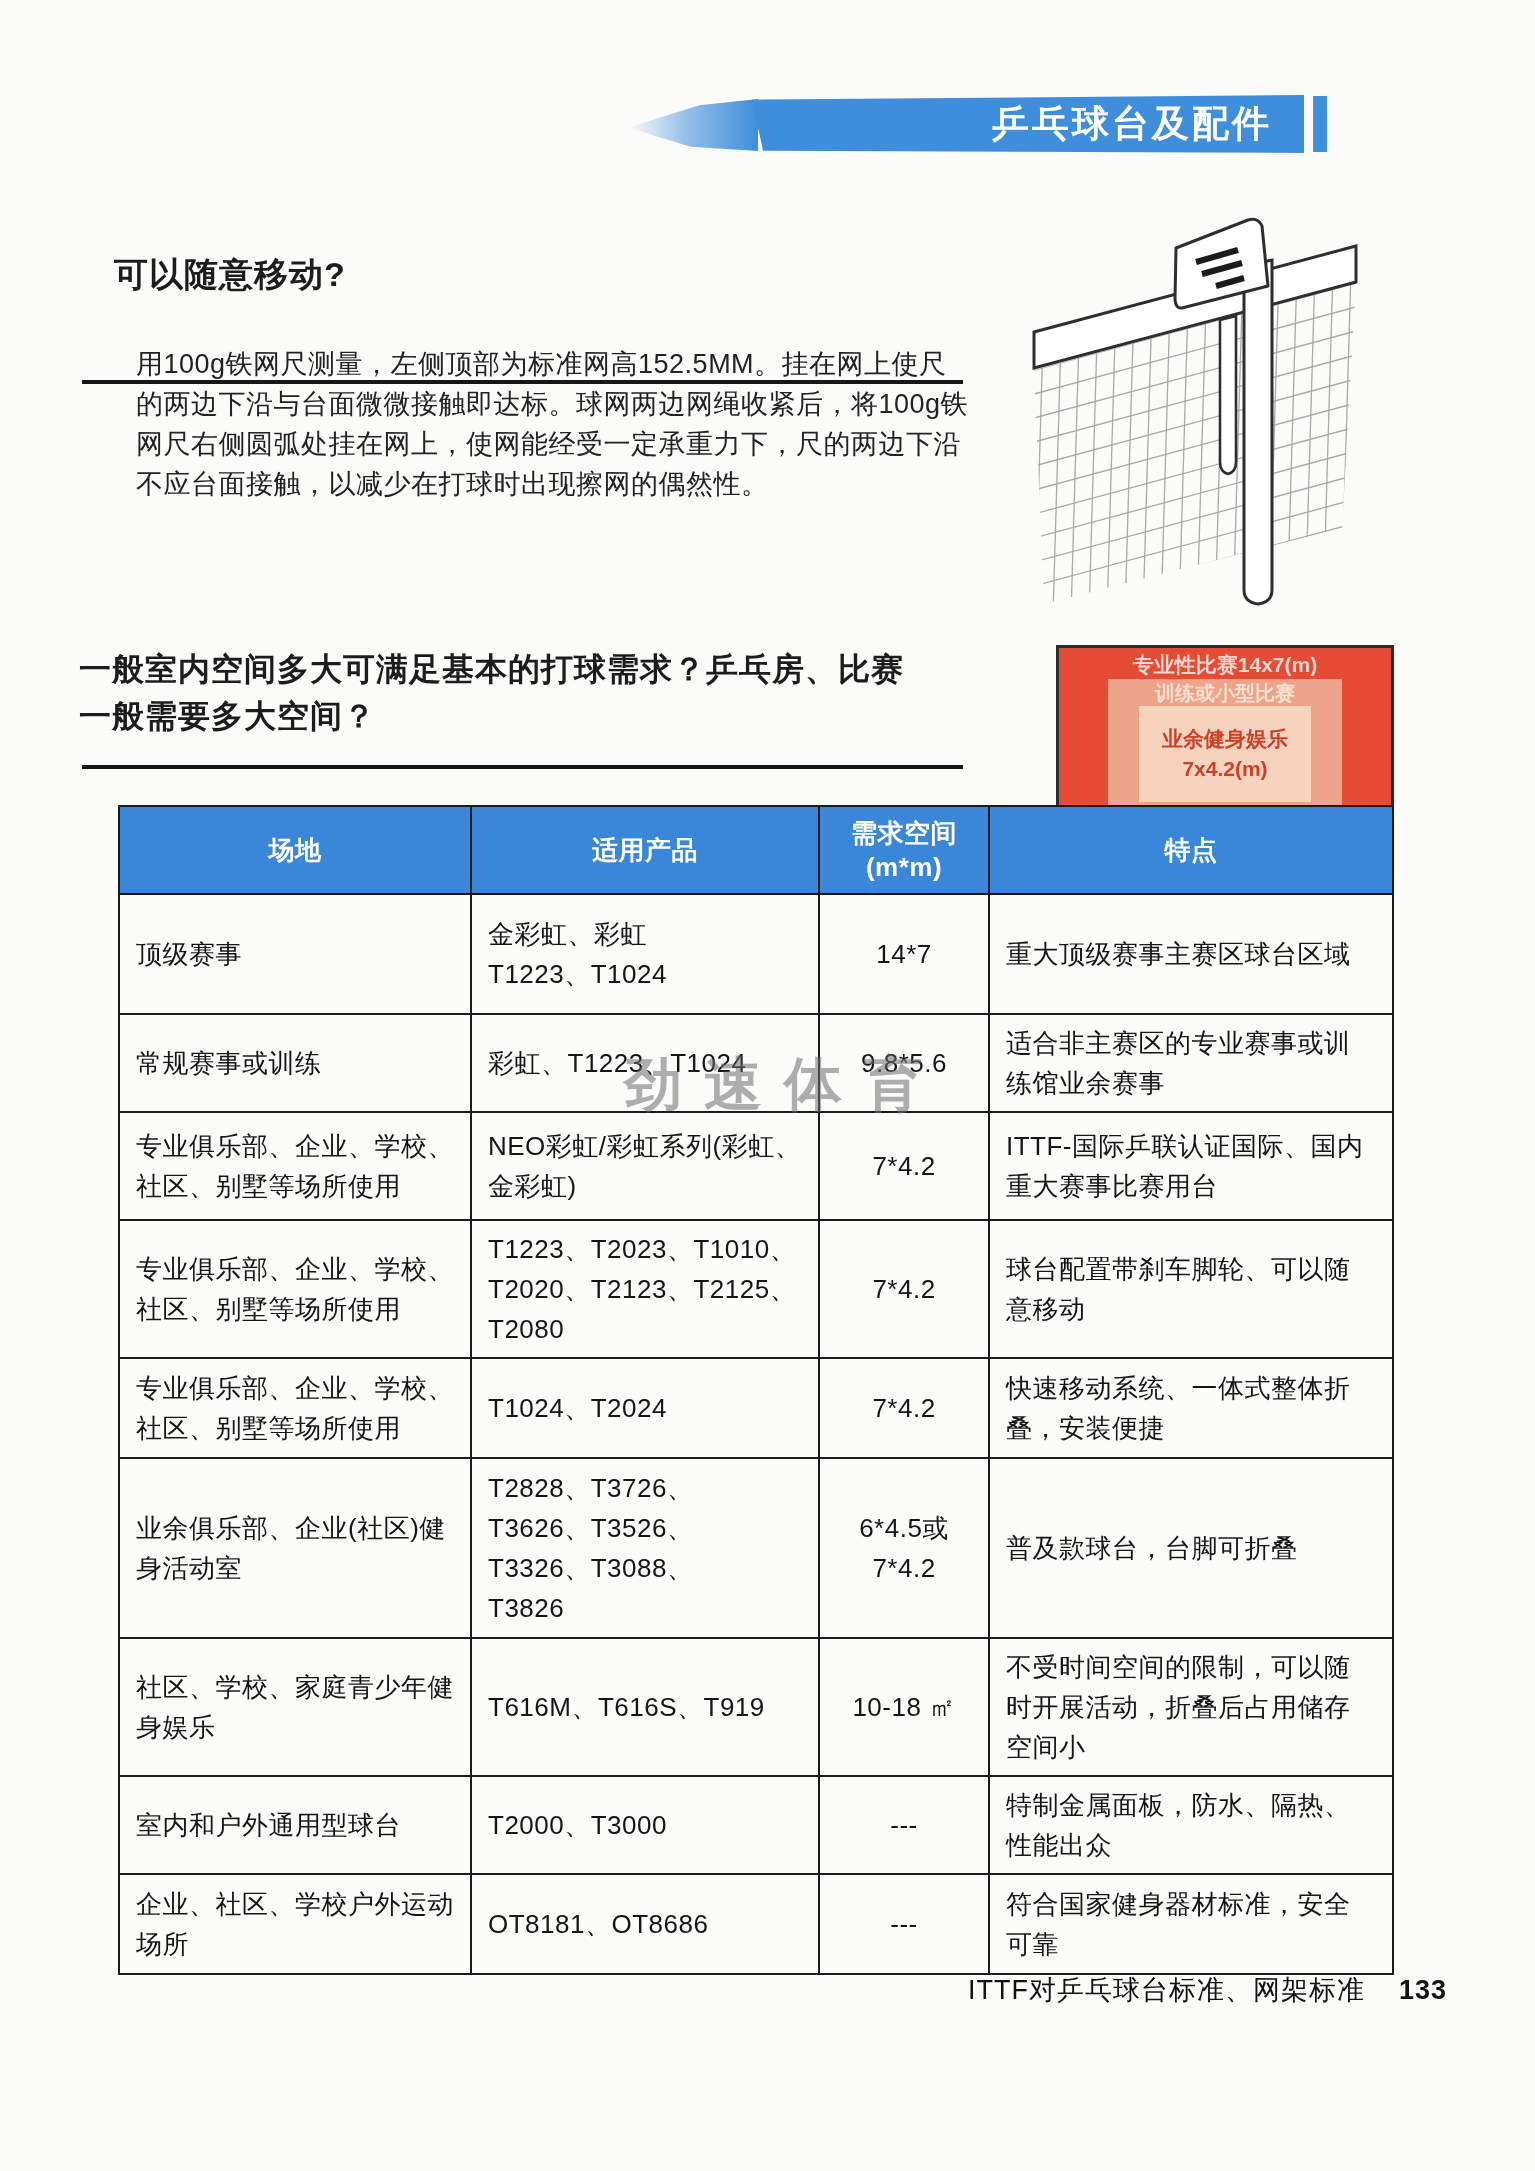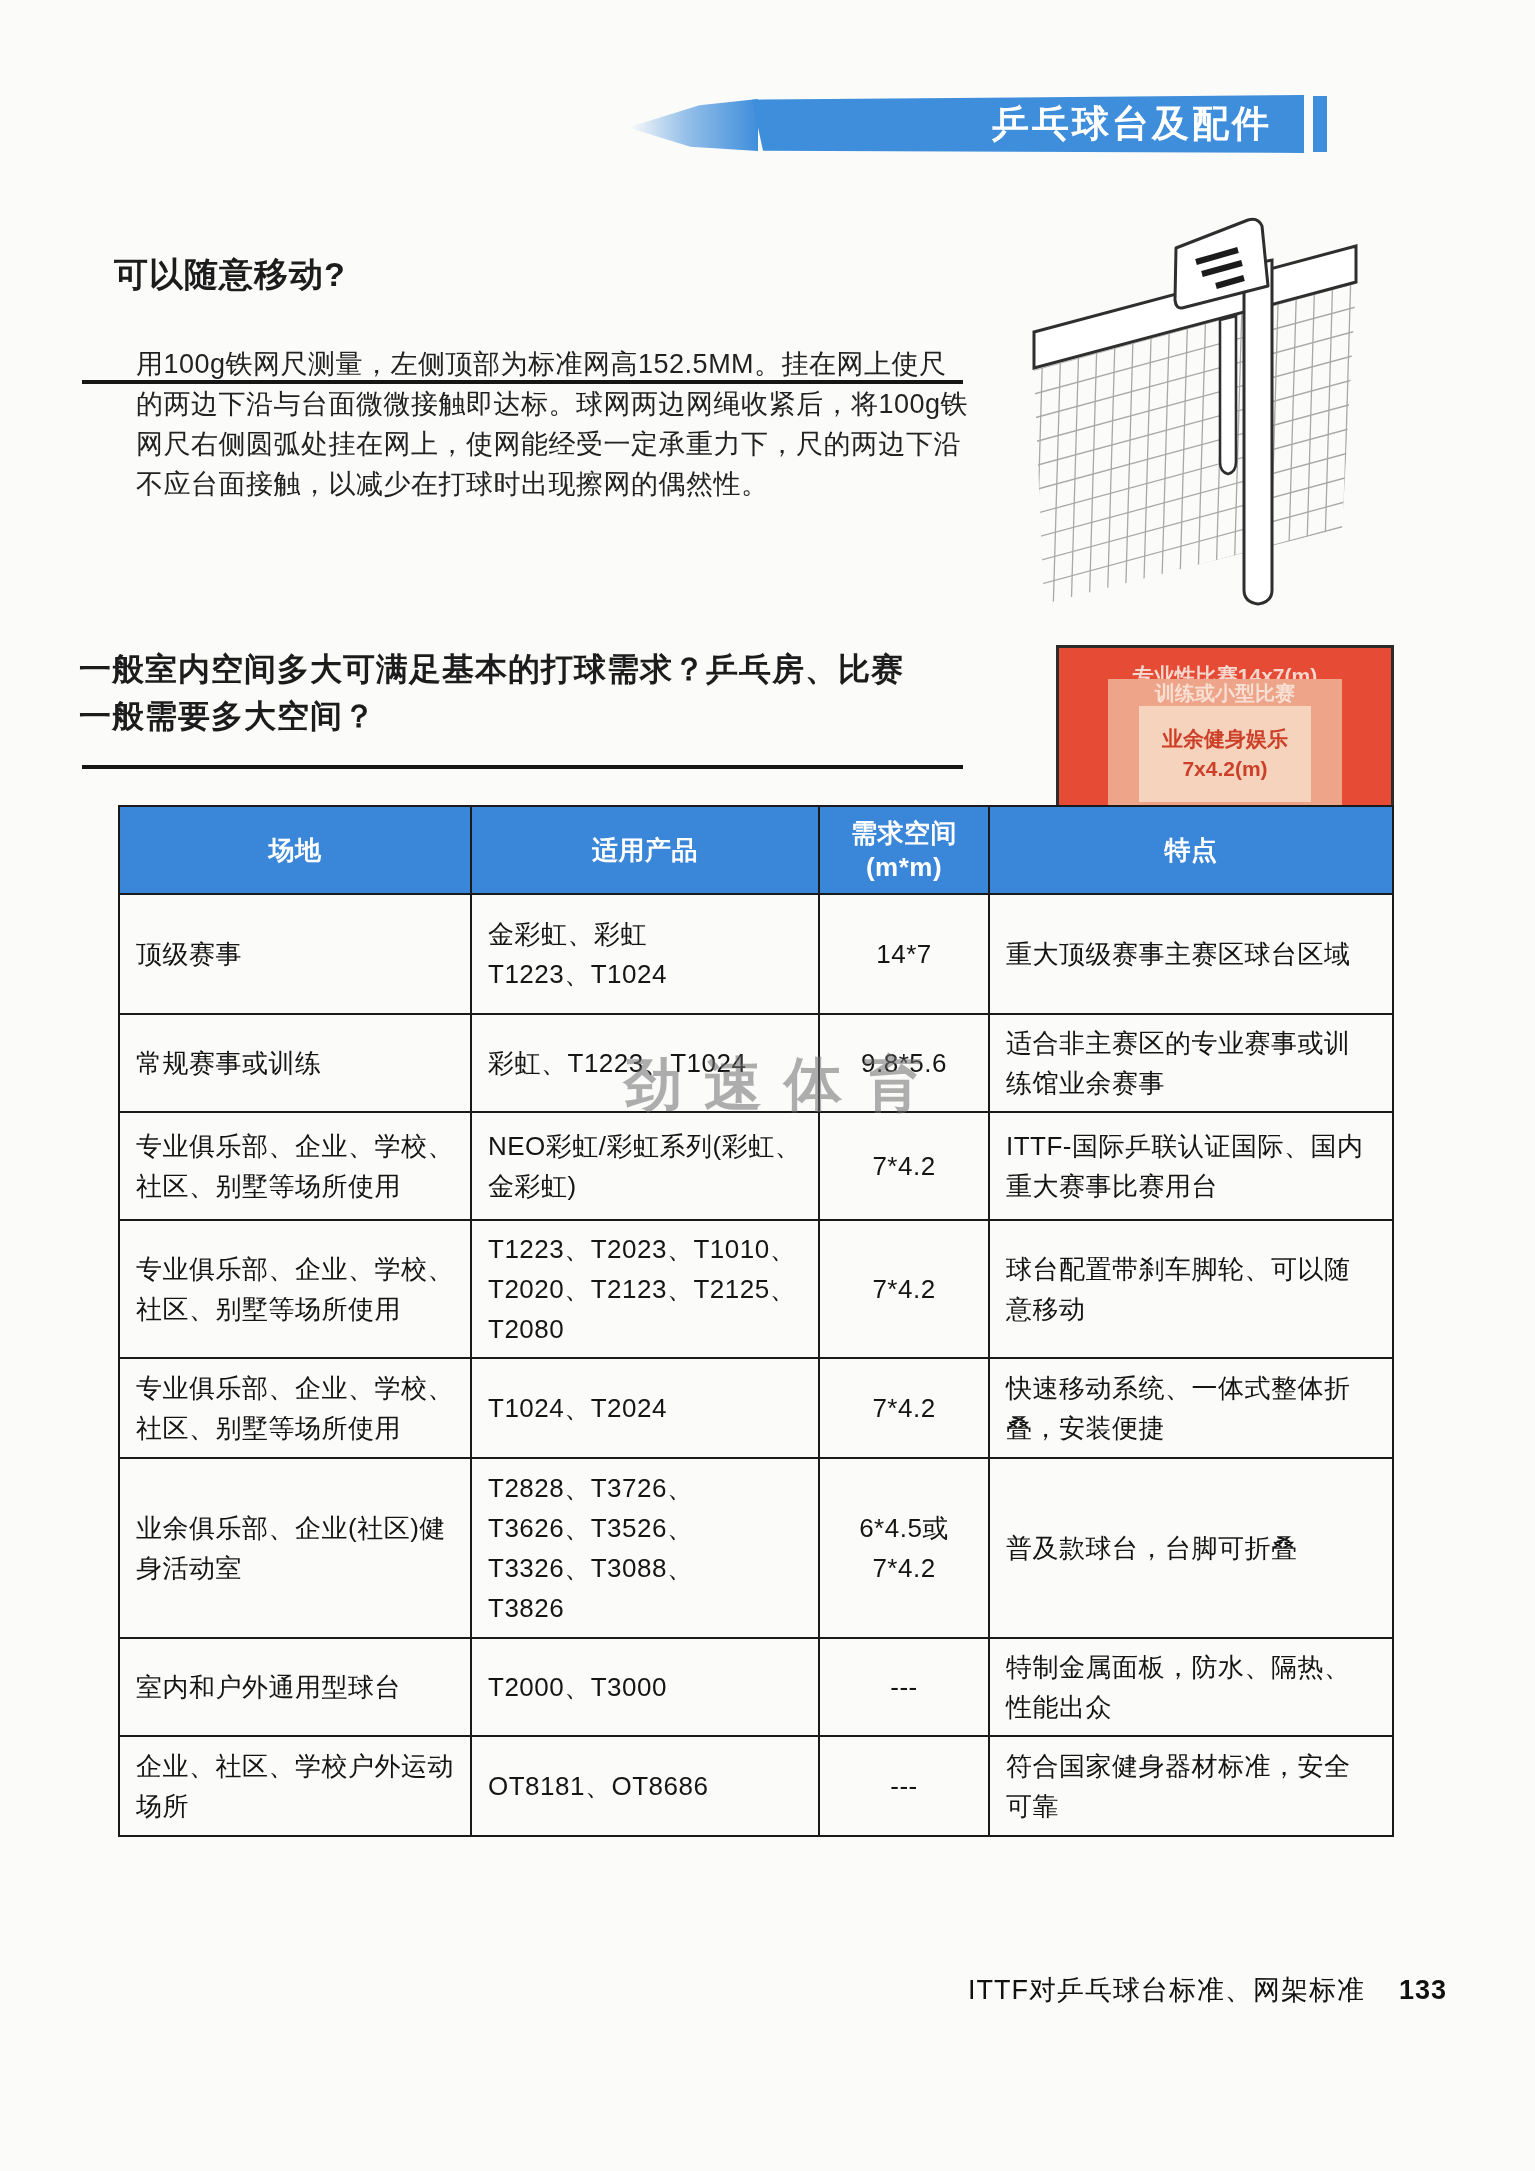--- a/index.html
+++ b/index.html
@@ -49,21 +49,21 @@
 
   
   .net-fig{left:1030px;top:170px;width:330px;height:445px;}
 
   
   .space-outer{
     left:1056px;top:645px;width:338px;height:163px;
     background:#e64c35;border:3px solid #2c2c2c;box-sizing:border-box;
     text-align:center;
   }
-  .space-outer-label{color:#f6d7ce;font-size:21px;font-weight:700;margin-top:14px;}
+  .space-outer-label{color:#f6d7ce;font-size:21px;font-weight:700;margin-top:3px;}
   .space-middle{
     position:absolute;left:49px;right:49px;top:31px;bottom:0;
     background:#eda489;text-align:center;
   }
   .space-middle-label{color:#f8e0d4;font-size:20px;font-weight:700;margin-top:1px;}
   .space-inner{
     position:absolute;left:31px;right:31px;top:27px;bottom:3px;
     background:#f6d3bd;text-align:center;
     display:flex;flex-direction:column;justify-content:center;
   }
@@ -248,20 +248,26 @@
     <tr class="r6">
       <td class="preline">业余俱乐部、企业(社区)健身活动室</td>
       <td class="preline">T2828、T3726、
 T3626、T3526、
 T3326、T3088、
 T3826</td>
       <td class="center">6*4.5或
 7*4.2</td>
       <td class="preline">普及款球台，台脚可折叠</td>
     </tr>
+    <tr class="r7">
+      <td class="preline">社区、学校、家庭青少年健身娱乐</td>
+      <td class="preline">T616M、T616S、T919</td>
+      <td class="center">10-18 ㎡</td>
+      <td class="preline">不受时间空间的限制，可以随时开展活动，折叠后占用储存空间小</td>
+    </tr>
     <tr class="r8">
       <td class="preline">室内和户外通用型球台</td>
       <td class="preline">T2000、T3000</td>
       <td class="center">---</td>
       <td class="preline">特制金属面板，防水、隔热、性能出众</td>
     </tr>
     <tr class="r9">
       <td class="preline">企业、社区、学校户外运动场所</td>
       <td class="preline">OT8181、OT8686</td>
       <td class="center">---</td>

